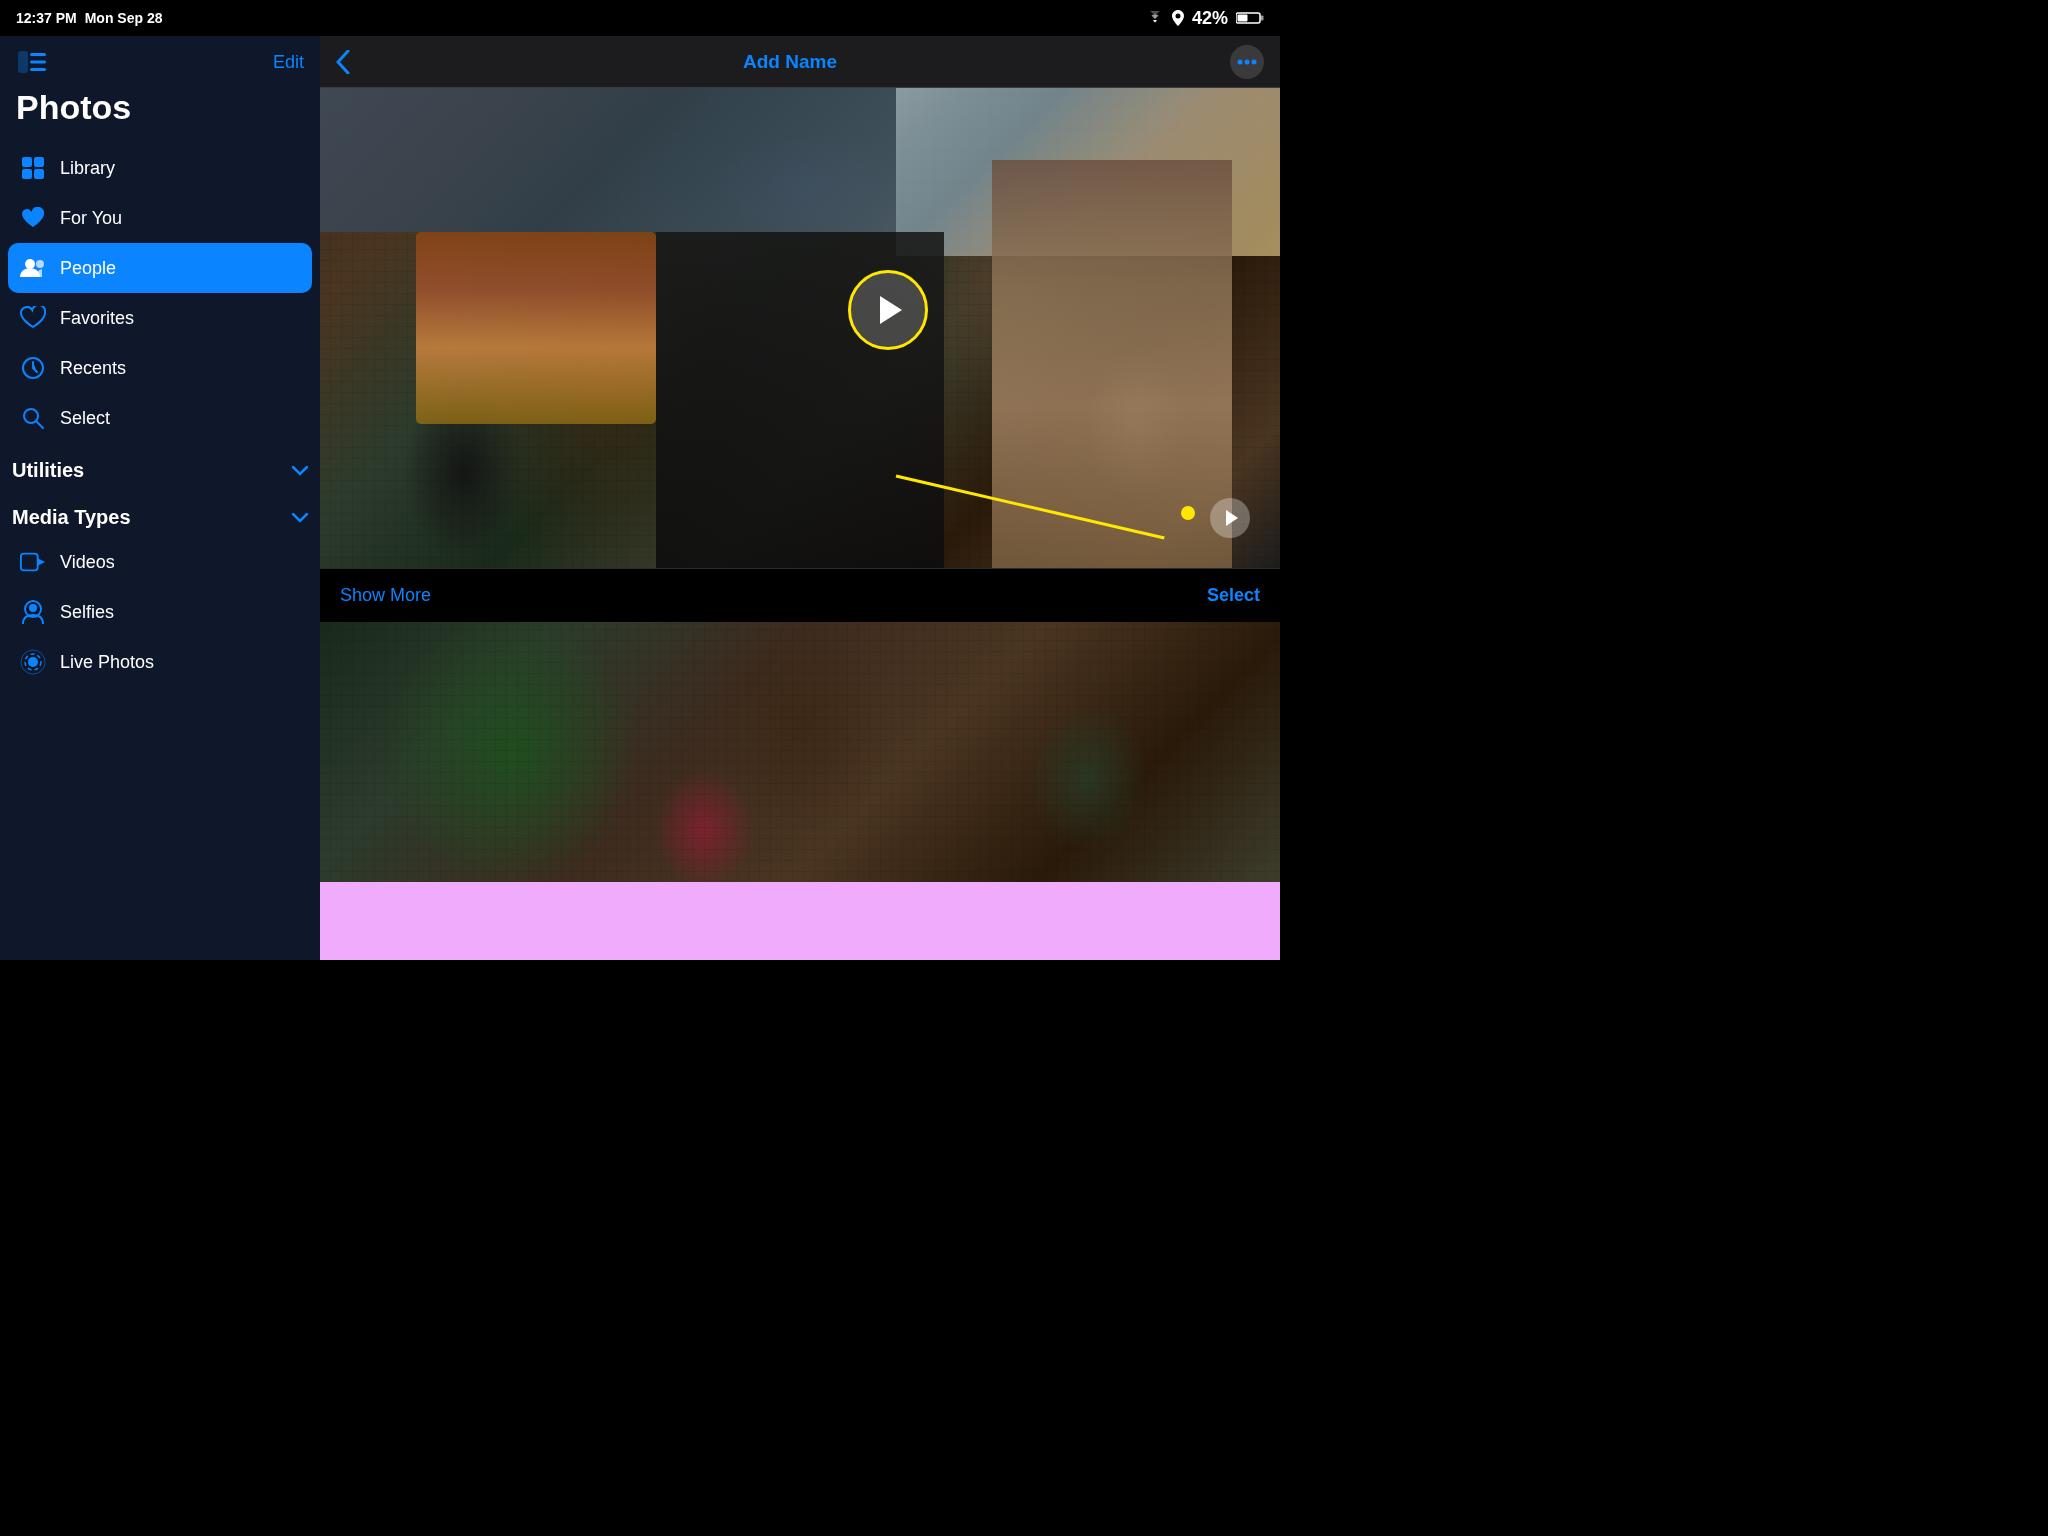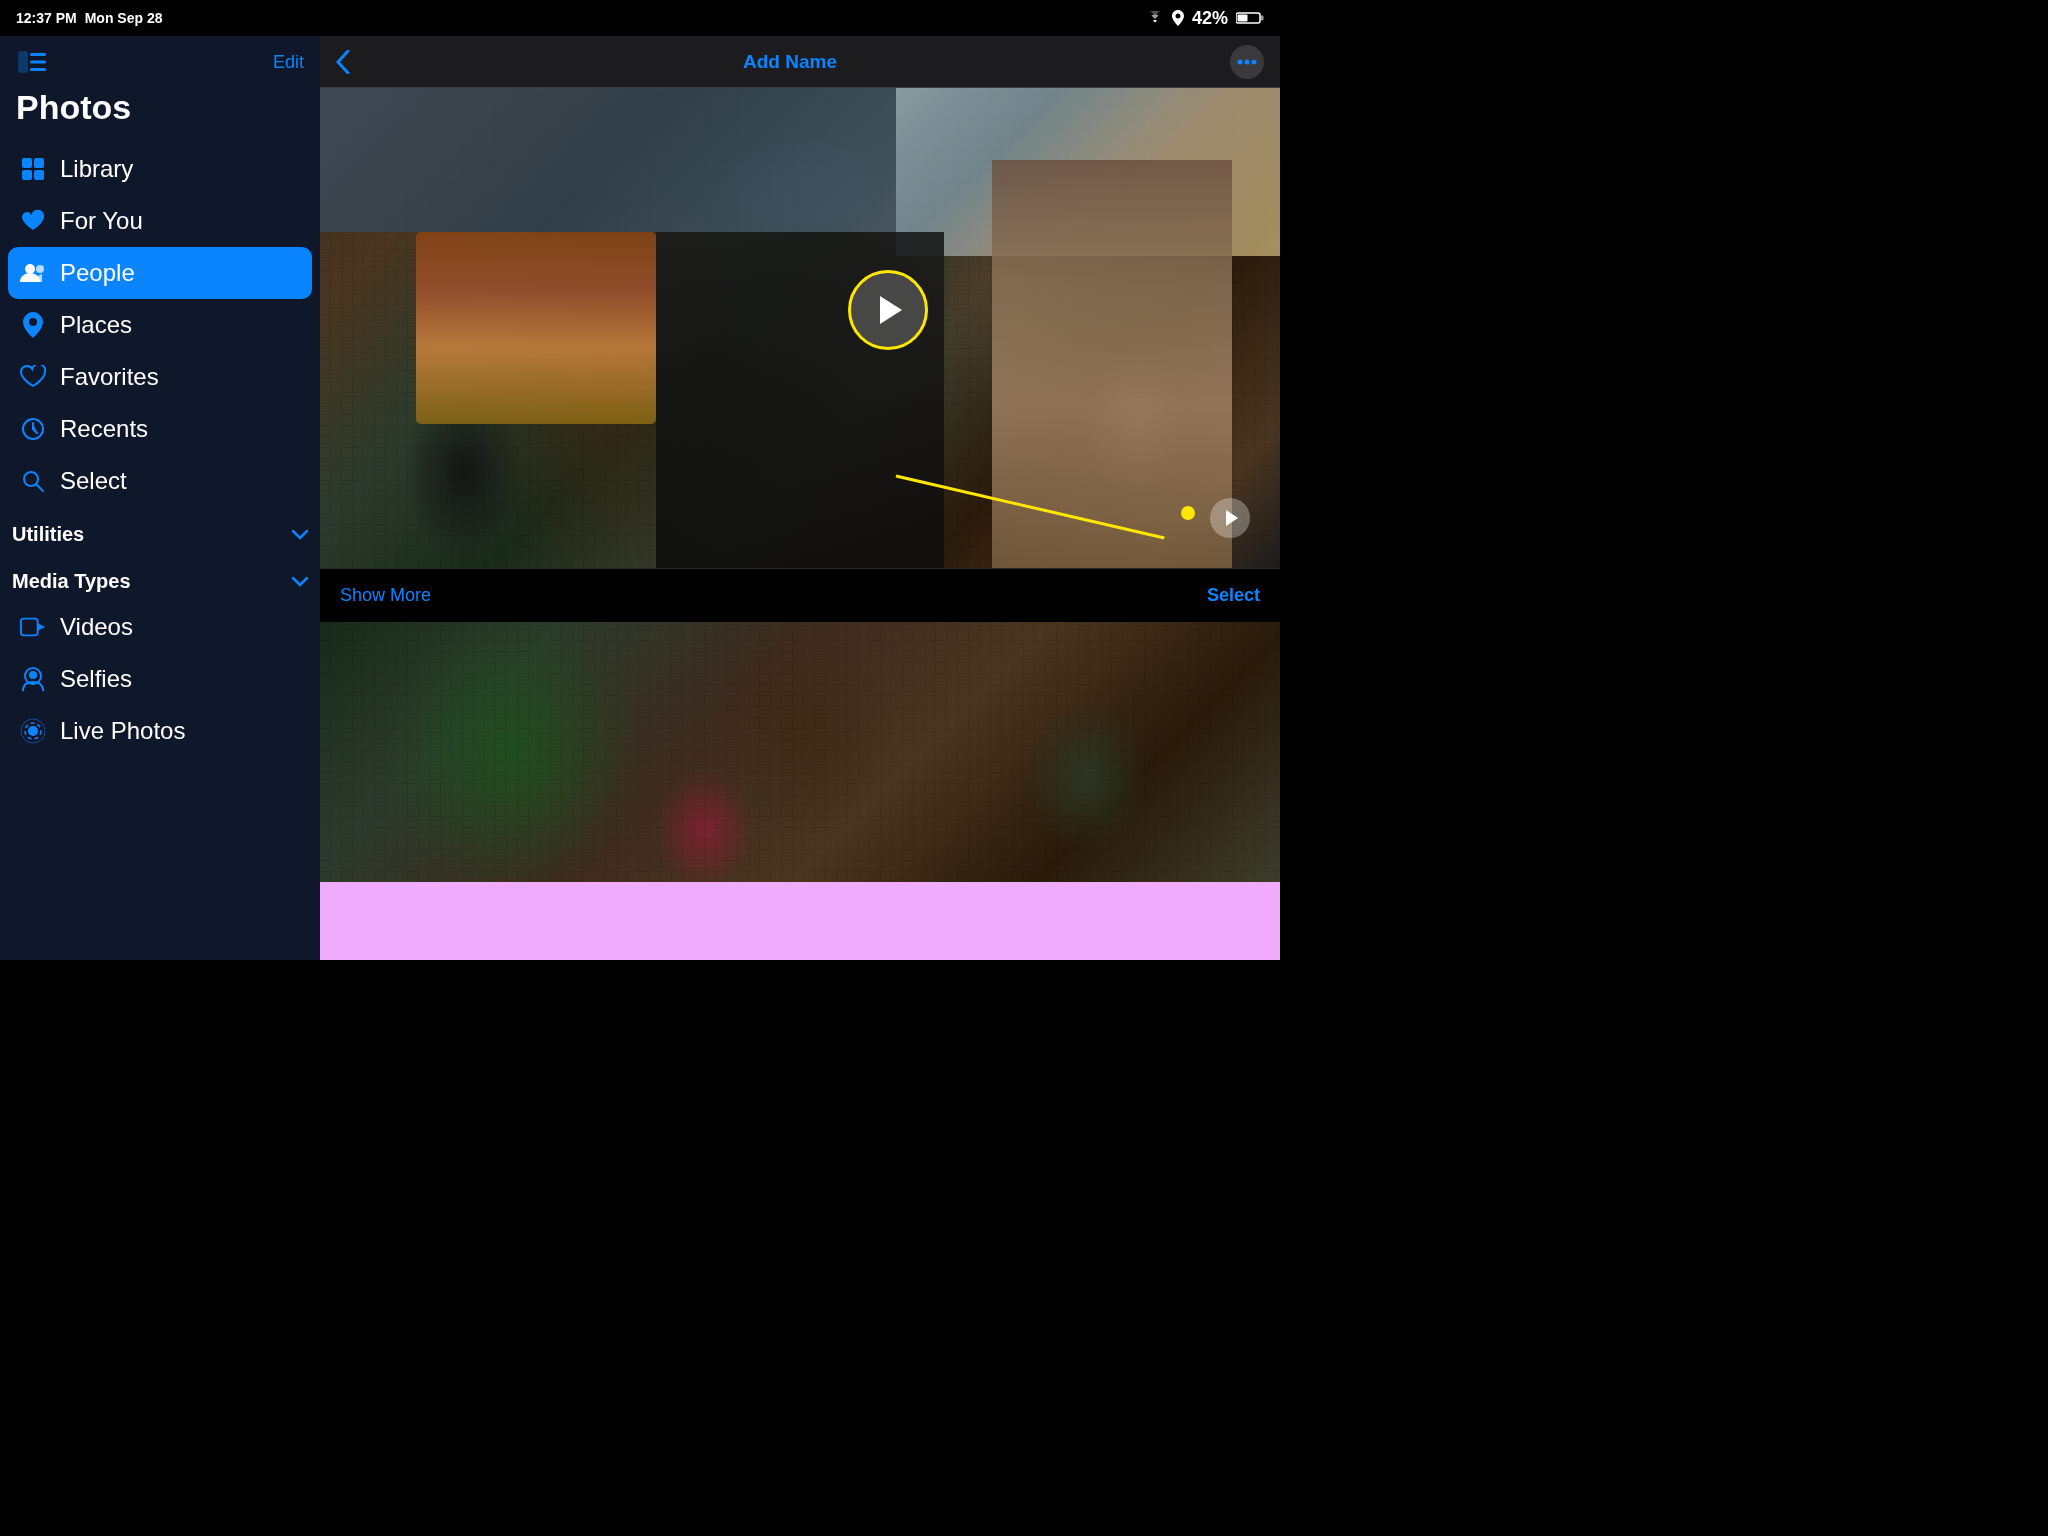--- a/index.html
+++ b/index.html
@@ -81,21 +81,21 @@
       padding: 0 8px;
     }
 
     .sidebar-item {
       display: flex;
       align-items: center;
       gap: 14px;
       padding: 12px 12px;
       border-radius: 10px;
       cursor: pointer;
-      font-size: 24px;
+      font-size: 18px;
       font-weight: 400;
       color: #fff;
     }
     .sidebar-item.active {
       background: #0a84ff;
       color: #fff;
     }
     .sidebar-item .item-icon {
       width: 26px;
       height: 26px;
@@ -451,28 +451,20 @@
           <svg width="26" height="22" viewBox="0 0 26 22">
             <circle cx="10" cy="7" r="5" fill="#fff"></circle>
             <path fill="#fff" d="M0 20c0-5.5 4.5-9 10-9s10 3.5 10 9H0z"></path>
             <circle cx="20" cy="7" r="4" fill="#fff" opacity="0.7"></circle>
             <path fill="#fff" opacity="0.7" d="M16 20c0-4 2-7 6-8v8h-6z"></path>
           </svg>
         </div>
         <span>People</span>
       </div>
 
-      <div class="sidebar-item">
-        <div class="item-icon">
-          <svg width="22" height="26" viewBox="0 0 22 26">
-            <path fill="#0a84ff" d="M11 0C6 0 1 4.5 1 10c0 7.5 10 16 10 16S21 17.5 21 10c0-5.5-5-10-10-10zm0 14a4 4 0 1 1 0-8 4 4 0 0 1 0 8z"></path>
-          </svg>
-        </div>
-        <span>Places</span>
-      </div>
 
       <div class="sidebar-item">
         <div class="item-icon">
           <svg width="26" height="24" viewBox="0 0 26 24">
             <path fill="none" stroke="#0a84ff" stroke-width="2" d="M13 21C13 21 1 14 1 7a6 6 0 0 1 11.2-3A6 6 0 0 1 25 7c0 7-12 14-12 14z"></path>
           </svg>
         </div>
         <span>Favorites</span>
       </div>
 

